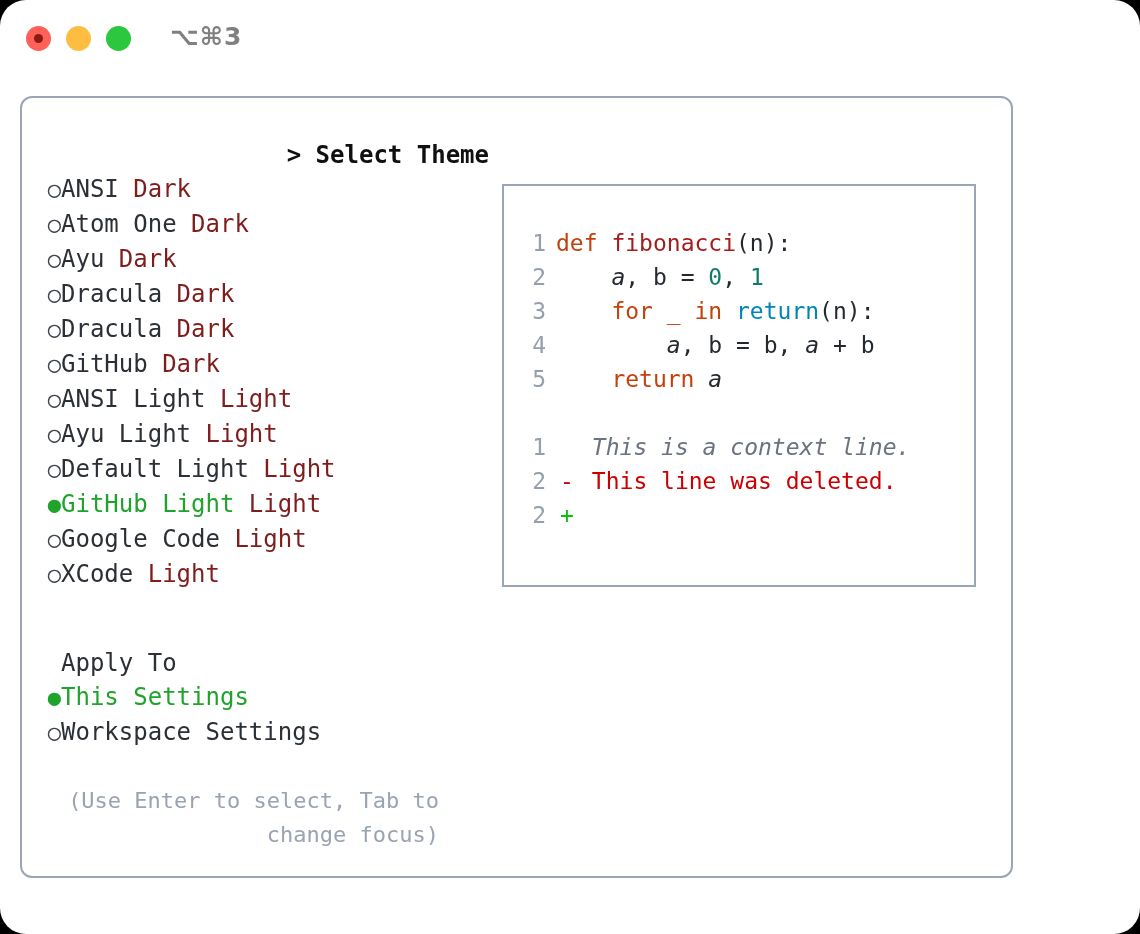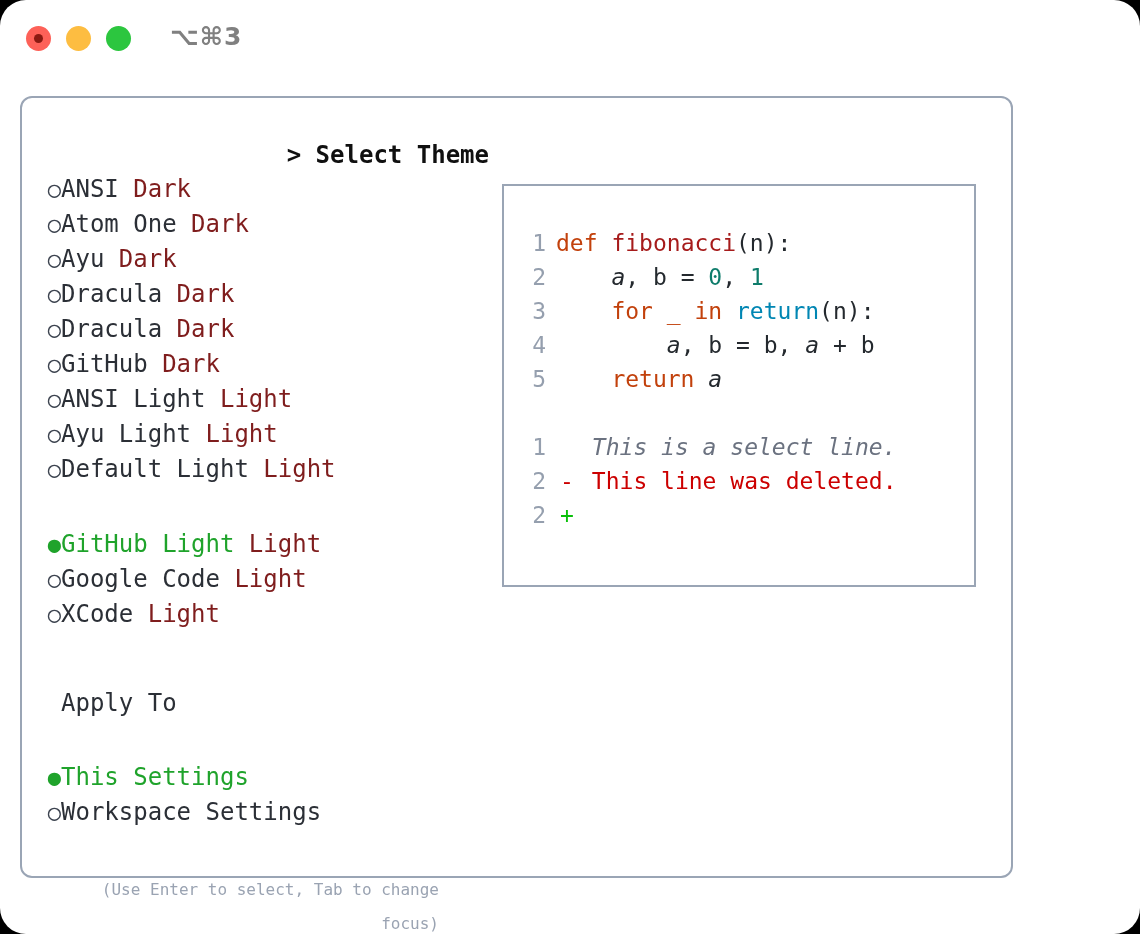--- a/index.html
+++ b/index.html
@@ -115,38 +115,38 @@
   .bullet {
     display: inline-block;
     width: 22px;
     flex: 0 0 22px;
     color: #3d4450;
     font-size: 22px;
   }
   .bullet.sel { color: #1fa32b; }
   .bullet.none { color: transparent; }
   .theme-name { color: #2b2f36; }
-  .theme-row.selected .theme-name { color: #1fa32b; margin-top: 40px; }
+  .theme-row.selected .theme-name { color: #1fa32b; }
   .theme-kind { color: #7f1d1d; }
   .gap { color: transparent; }
 
   .section-gap { height: 34px; }
 
   .subheader {
     font-size: 24px;
     color: #2b2f36;
     line-height: 34px;
     white-space: pre;
     display: flex;
     margin-top: 20px;
   }
 
   .hint {
-    margin-top: 43px;
-    font-size: 16px;
+    margin-top: 34px;
+    font-size: 22px;
     color: #9aa3b2;
     line-height: 34px;
     width: 400px;
   }
 
   
   .right-col {
     position: absolute;
     left: 480px;
     top: 50px;
@@ -273,21 +273,21 @@
         <div class="preview-box">
           <div class="code-area">
             <div id="code-lines">
                 <div class="code-line"><span class="lineno">1</span><span><span class="tok-kw">def </span><span class="tok-fn">fibonacci</span><span class="tok-punct">(n):</span></span></div>
                 <div class="code-line"><span class="lineno">2</span><span><span class="tok-plain">    </span><span class="tok-var">a</span><span class="tok-punct">, </span><span class="tok-plain">b</span><span class="tok-punct"> = </span><span class="tok-num">0</span><span class="tok-punct">, </span><span class="tok-num">1</span></span></div>
                 <div class="code-line"><span class="lineno">3</span><span><span class="tok-kw">    for _ in </span><span class="tok-builtin">return</span><span class="tok-punct">(n):</span></span></div>
                 <div class="code-line"><span class="lineno">4</span><span><span class="tok-plain">        </span><span class="tok-var">a</span><span class="tok-punct">, </span><span class="tok-plain">b</span><span class="tok-punct"> = </span><span class="tok-plain">b</span><span class="tok-punct">, </span><span class="tok-var">a</span><span class="tok-punct"> + </span><span class="tok-plain">b</span></span></div>
                 <div class="code-line"><span class="lineno">5</span><span><span class="tok-kw">    return </span><span class="tok-var">a</span></span></div>
               </div>
             <div class="diff-block" id="diff-lines">
-                <div class="diff-line diff-context"><span class="lineno">1</span><span class="diff-marker"> </span><span class="diff-text"> This is a select line.</span></div>
+                <div class="diff-line diff-context"><span class="lineno">1</span><span class="diff-marker"> </span><span class="diff-text"> This is a context line.</span></div>
                 <div class="diff-line diff-del"><span class="lineno">2</span><span class="diff-marker">-</span><span class="diff-text"> This line was deleted.</span></div>
                 <div class="diff-line diff-add"><span class="lineno">2</span><span class="diff-marker">+</span></div>
               </div>
           </div>
         </div>
       </div>
 
     </div>
   </div>
 </div>

